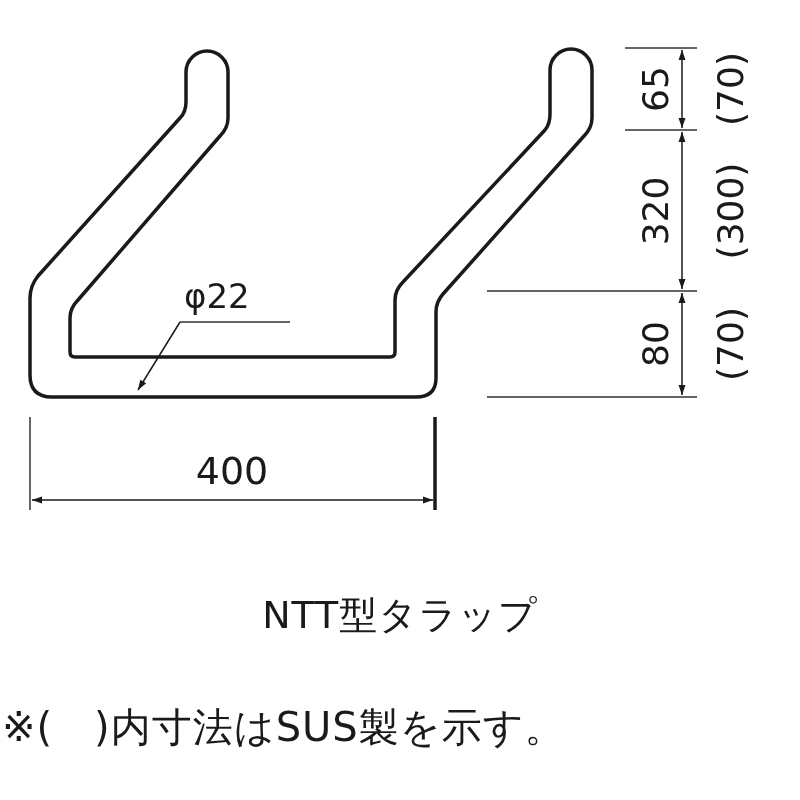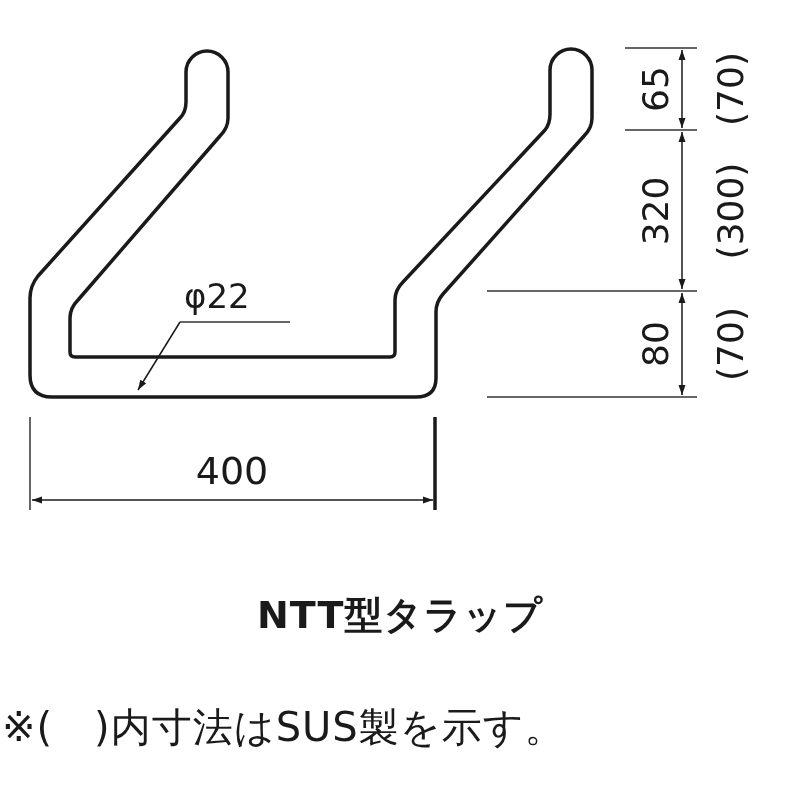--- a/index.html
+++ b/index.html
@@ -1,21 +1,21 @@
 <!DOCTYPE html>
 <html><head>
   <meta charset="utf-8">
   <style>
     html, body { margin:0; padding:0; background:#ffffff; }
     body { width:800px; height:800px; position:relative; overflow:hidden; font-family:"DejaVu Sans", sans-serif; color:#1a1a1a; }
     #drawing { position:absolute; left:0; top:0; width:800px; height:560px; }
     .dim-text { font-family:"DejaVu Sans", sans-serif; fill:#1a1a1a; }
     .title {
       position:absolute; left:0; top:590px; width:800px; text-align:center;
-      font-size:38px; font-weight:bold; letter-spacing:1px; color:#1a1a1a;
+      font-size:38px; font-weight:normal; letter-spacing:1px; color:#1a1a1a;
     }
     .note {
       position:absolute; left:2px; top:700px; width:800px; white-space:nowrap;
       font-size:40px; color:#1a1a1a; letter-spacing:1px;
     }
   </style>
 </head>
 <body>
 
 <svg id="drawing" viewBox="0 0 800 560" xmlns="http://www.w3.org/2000/svg">

